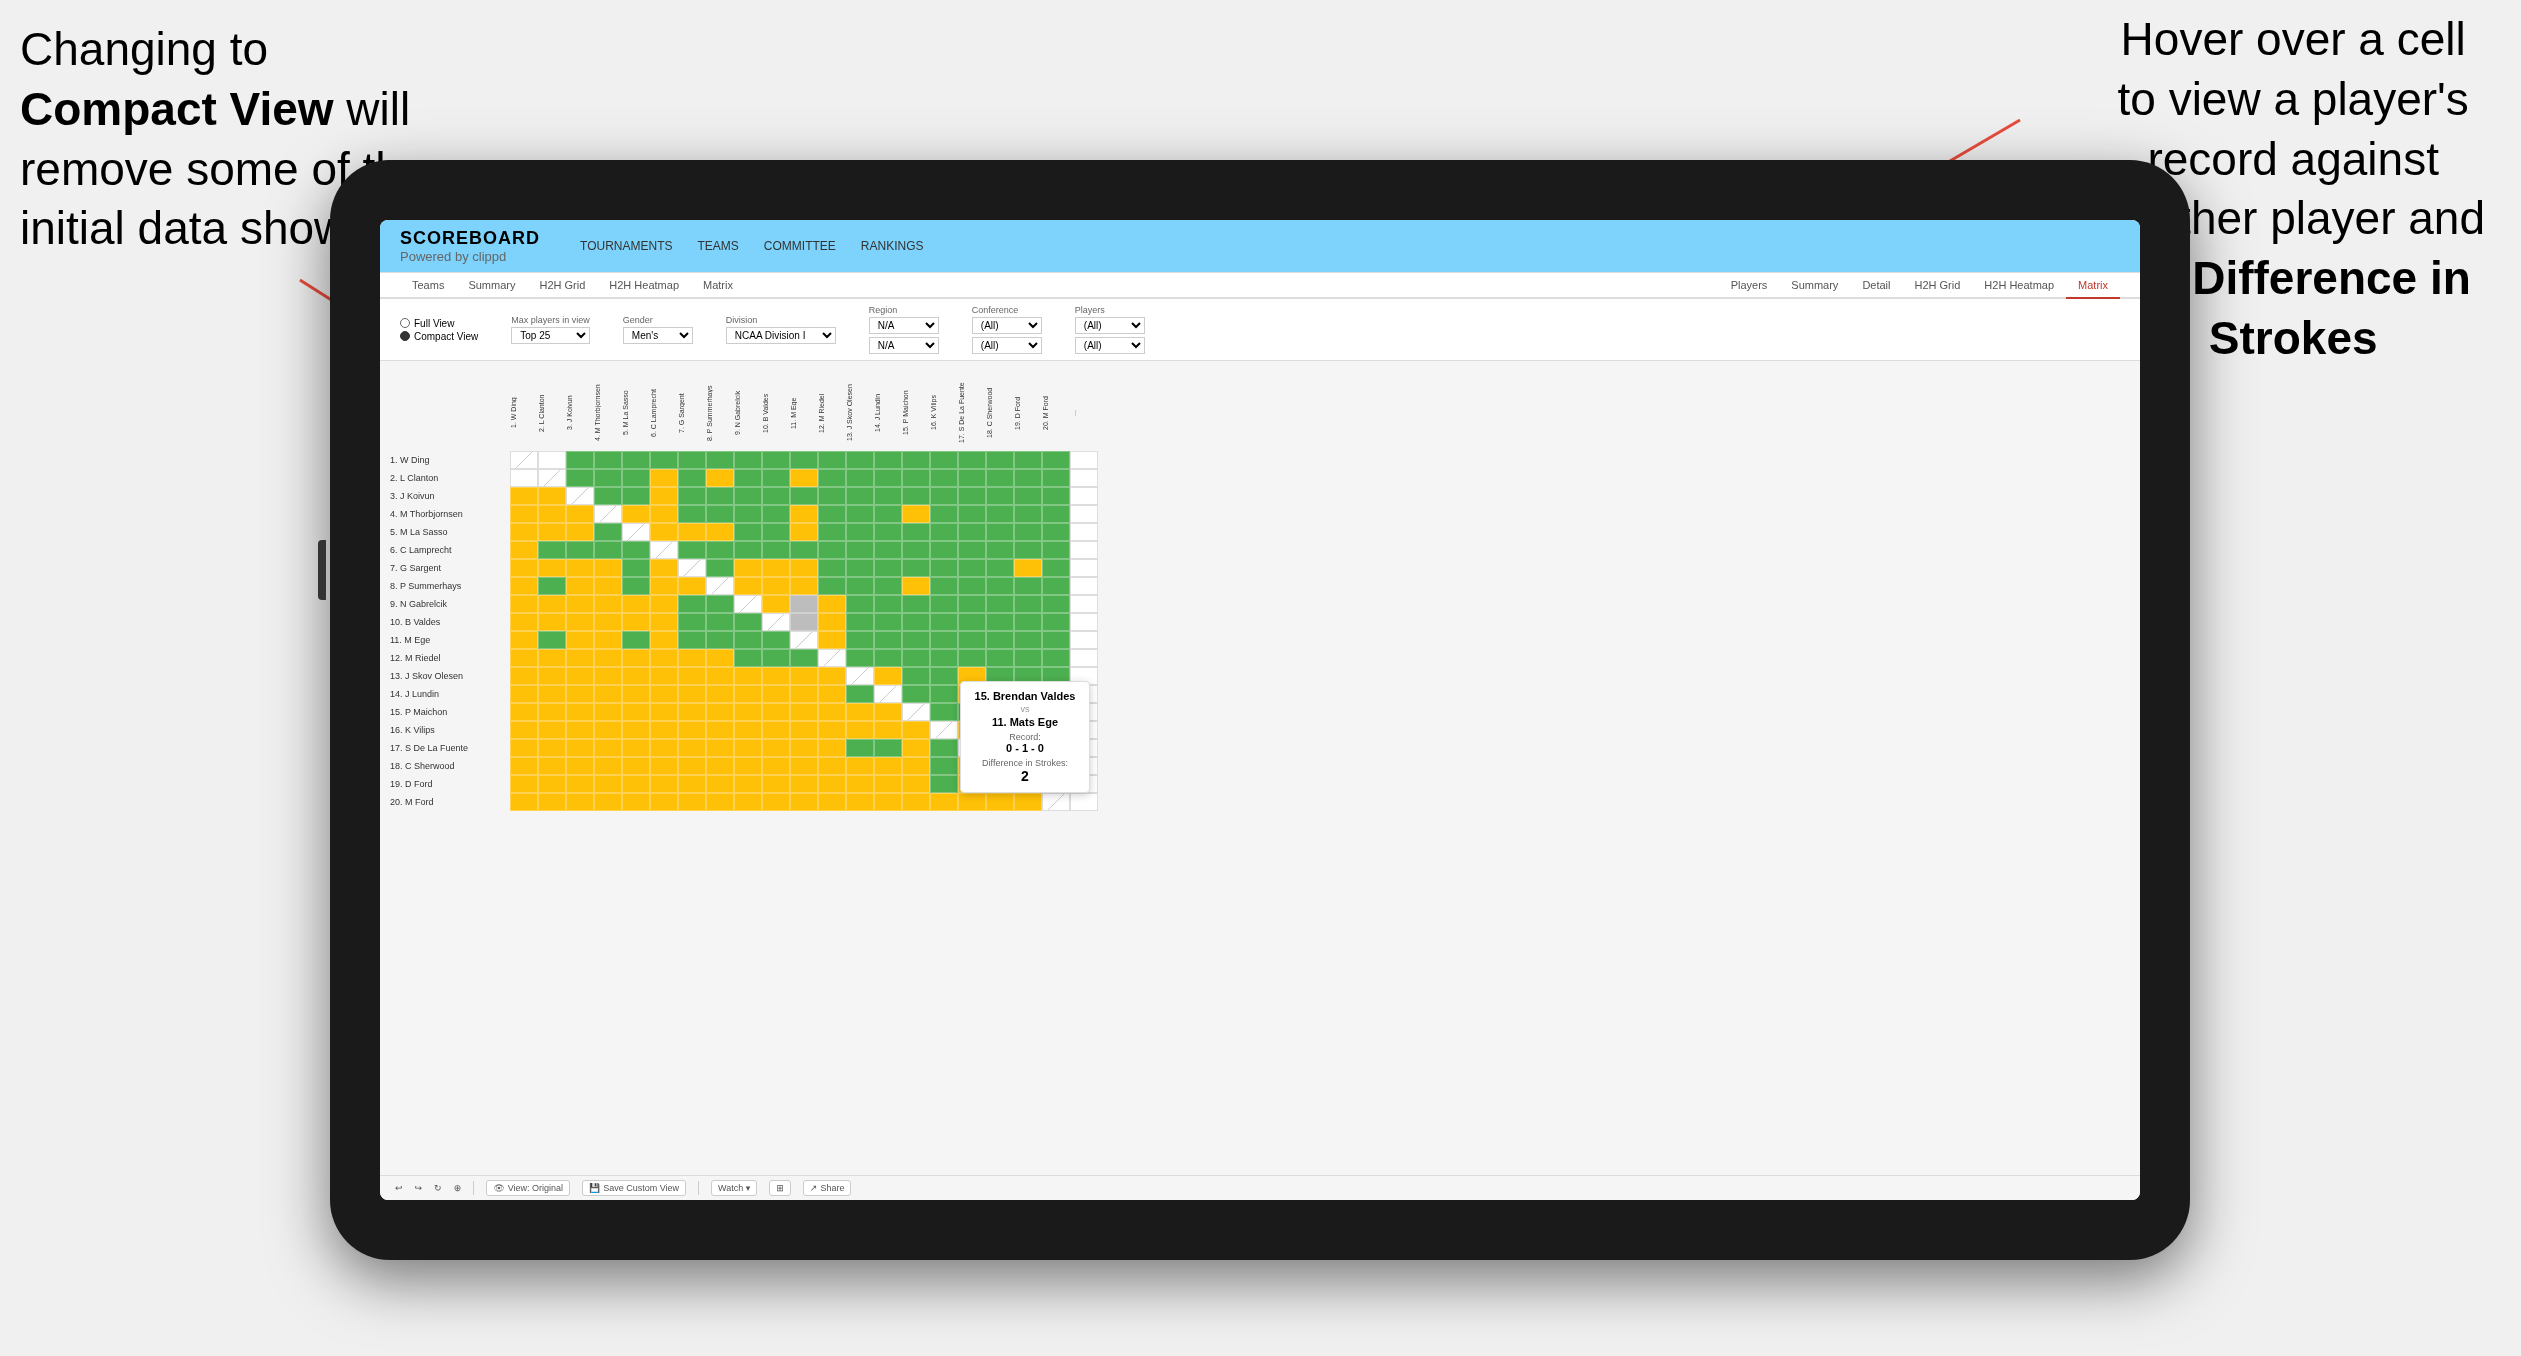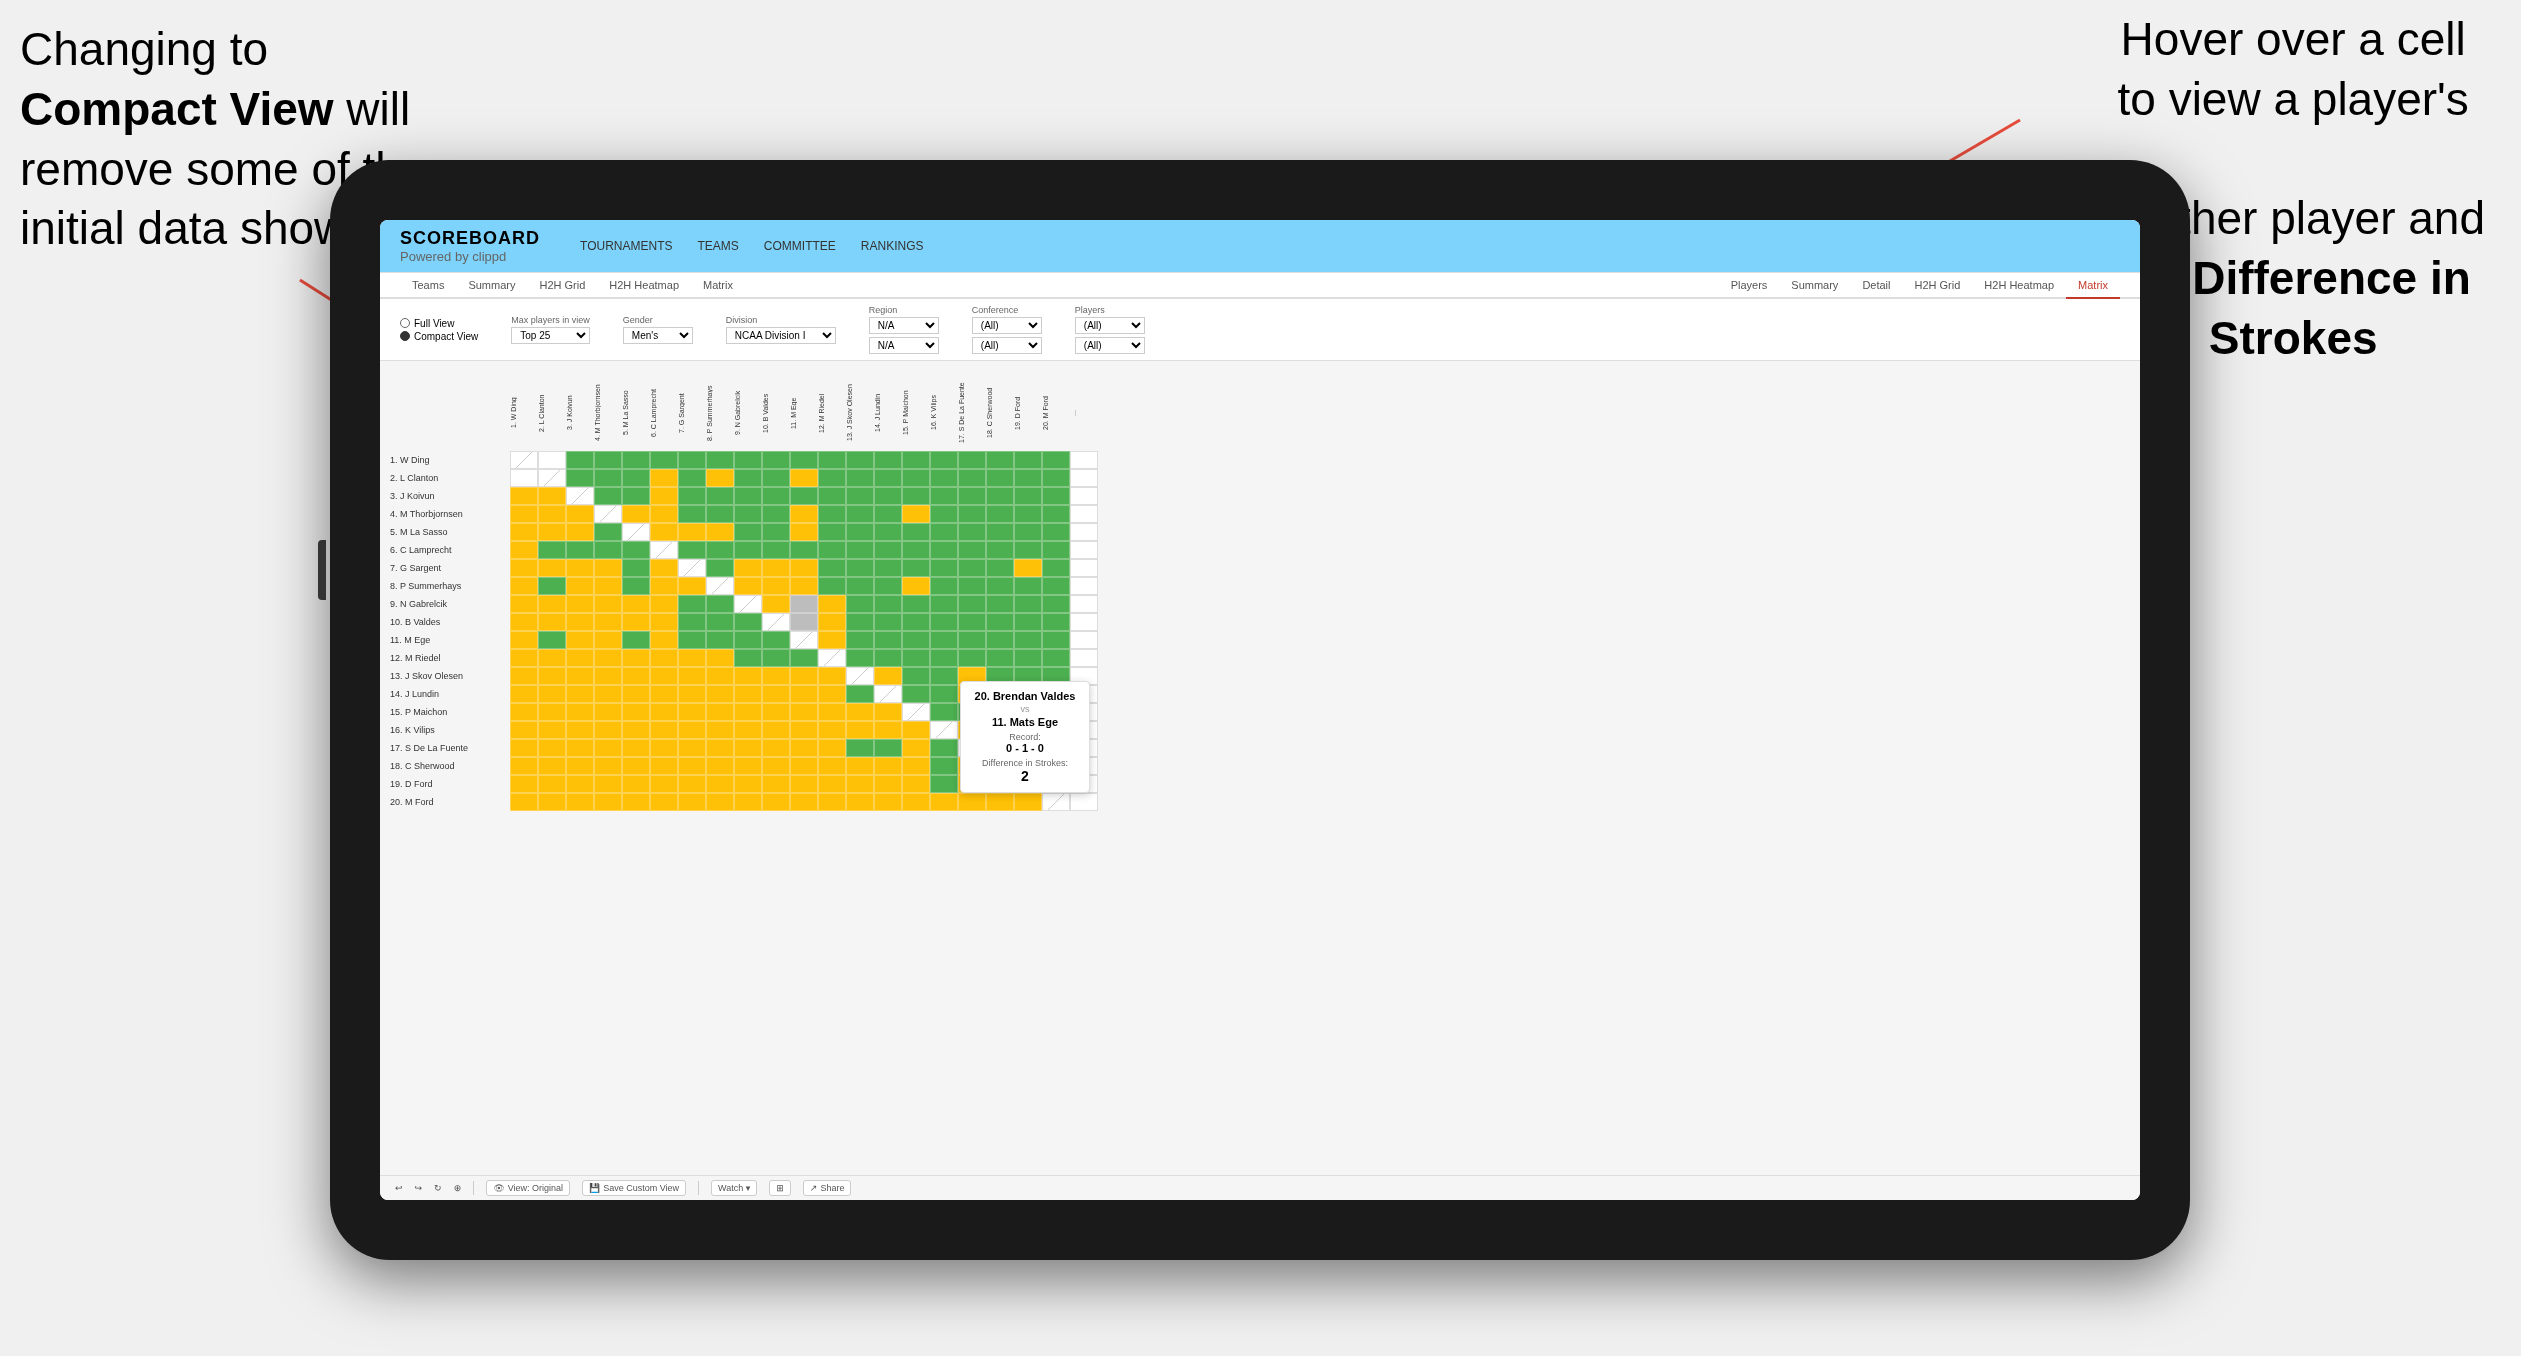--- a/index.html
+++ b/index.html
@@ -364,21 +364,21 @@
 <div class="annotation-left">
   <span>Changing to</span><br>
   <strong>Compact View</strong><span> will</span><br>
   <span>remove some of the</span><br>
   <span>initial data shown</span>
 </div>
 
 <div class="annotation-right">
   <span>Hover over a cell</span><br>
   <span>to view a player's</span><br>
-  <br>
+  <span>record against</span><br>
   <span>another player and</span><br>
   <span>the </span><strong>Difference in</strong><br>
   <strong>Strokes</strong>
 </div>
 
 <svg class="arrows-svg">
 
   <line x1="300" y1="280" x2="520" y2="420" stroke="#e74c3c" stroke-width="3" marker-end="url(#arrowhead)"></line>
 
   <line x1="2020" y1="120" x2="1320" y2="530" stroke="#e74c3c" stroke-width="3" marker-end="url(#arrowhead)"></line>
@@ -990,21 +990,21 @@
                 <div class="matrix-cell cell-yellow"></div>
                 <div class="matrix-cell cell-yellow"></div>
                 <div class="matrix-cell cell-yellow"></div>
                 <div class="matrix-cell cell-diagonal"></div>
                 <div class="matrix-cell cell-white"></div>
               </div>
             </div>
         </div>
 
         <div class="tooltip-box">
-          <div class="tooltip-player1">20. Brendan Valdes</div>
+          <div class="tooltip-player1">15. Brendan Valdes</div>
           <div class="tooltip-vs">vs</div>
           <div class="tooltip-player2">11. Mats Ege</div>
           <div class="tooltip-record-label">Record:</div>
           <div class="tooltip-record">0 - 1 - 0</div>
           <div class="tooltip-diff-label">Difference in Strokes:</div>
           <div class="tooltip-diff">2</div>
         </div>
       </div>
 
     </div>

